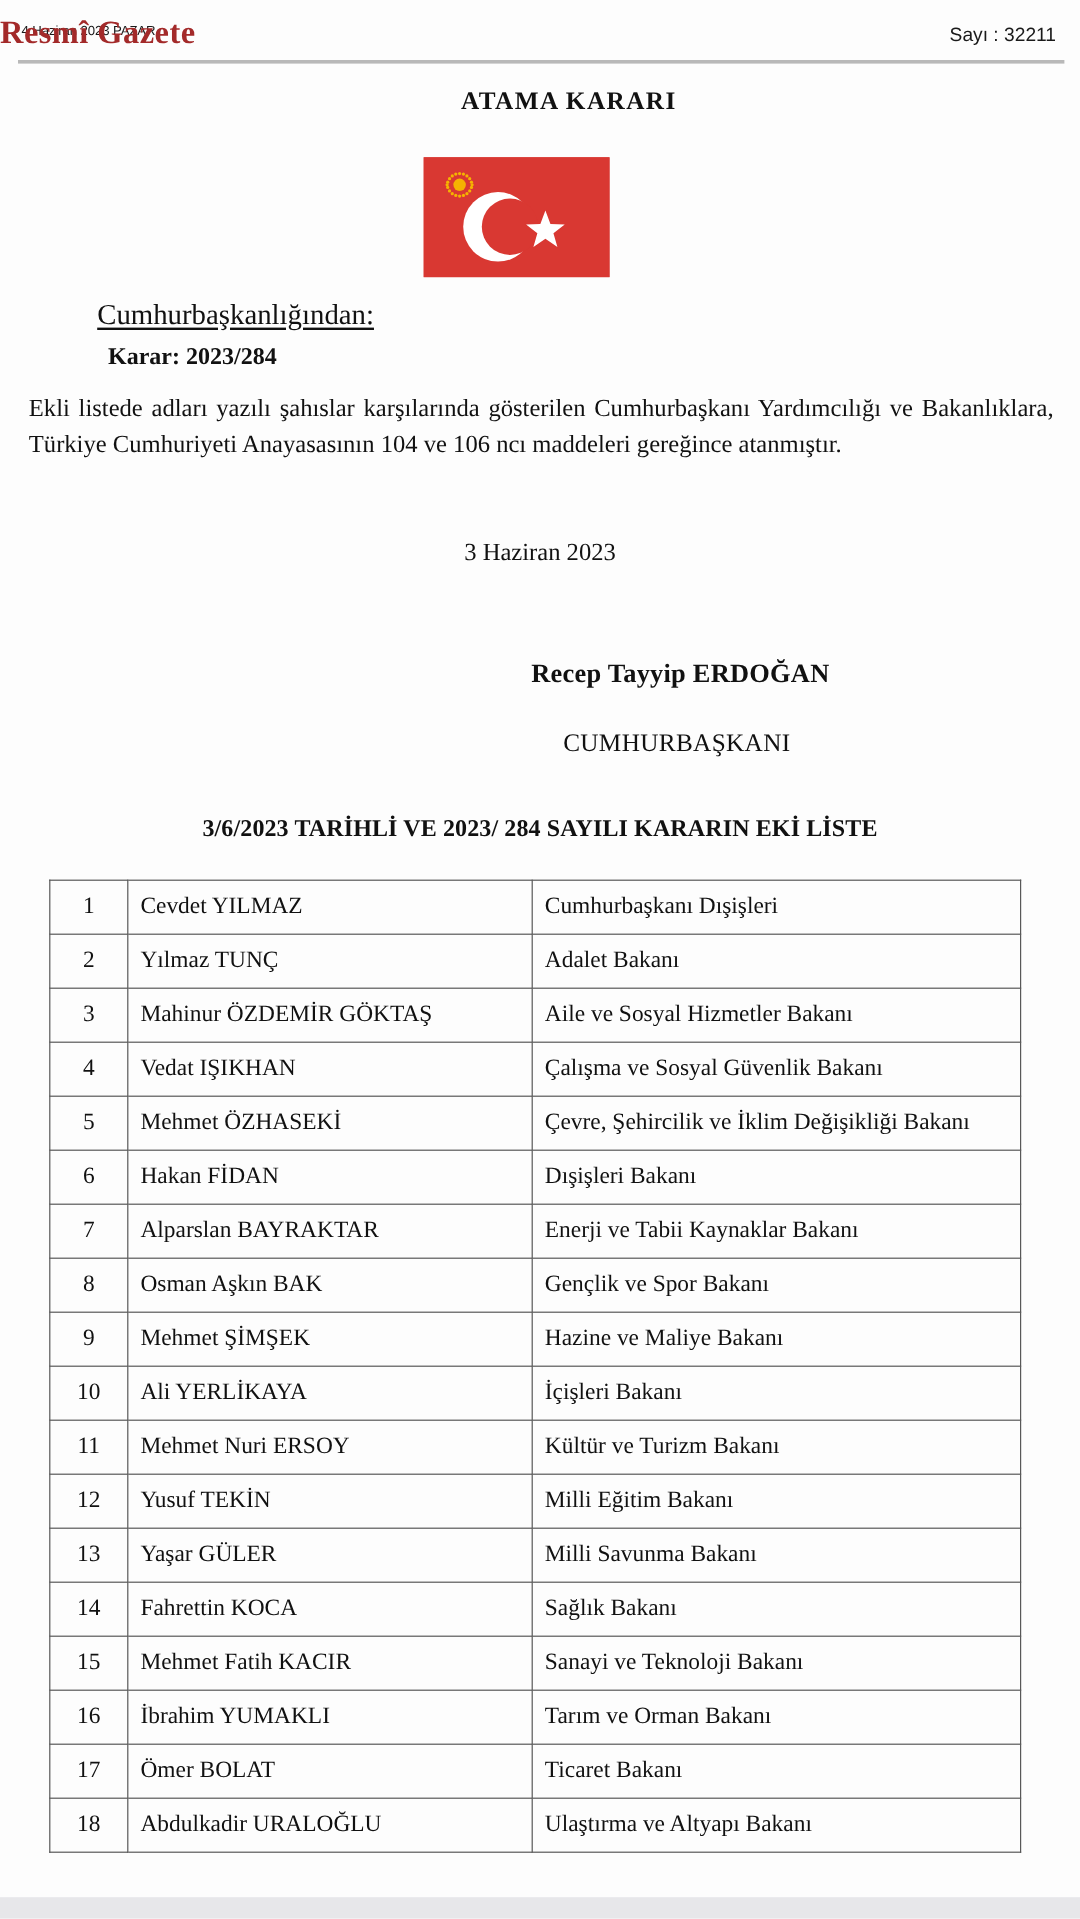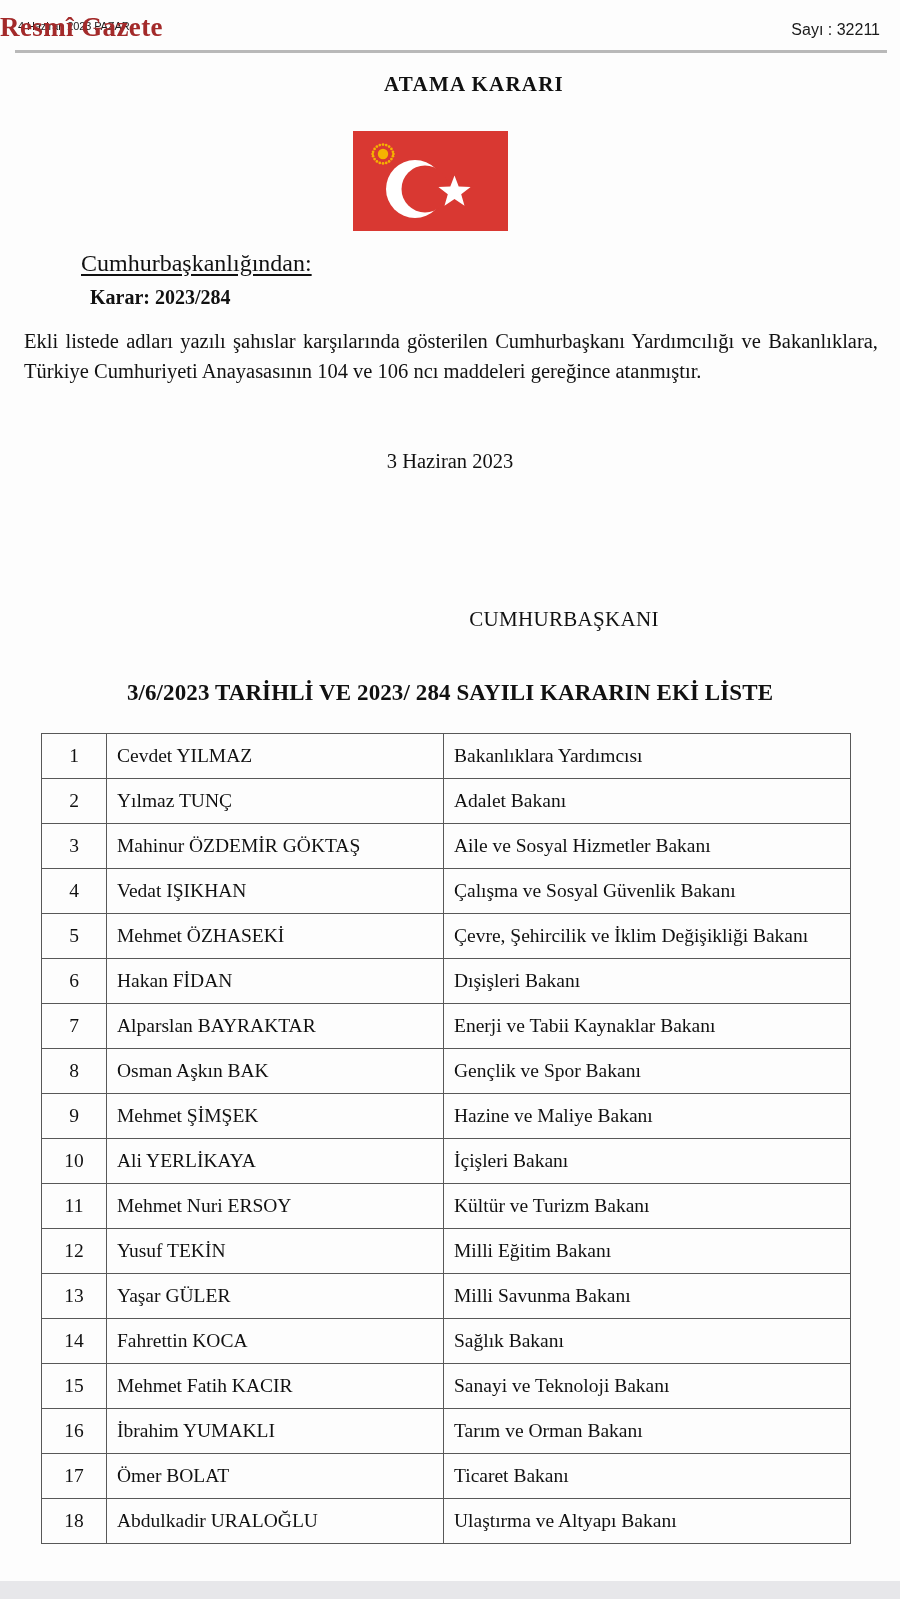--- a/index.html
+++ b/index.html
@@ -148,21 +148,21 @@
     color: #111;
     letter-spacing: 0.3px;
   }
 
   
   .list-heading {
     position: absolute;
     left: 0; top: 680px;
     width: 900px;
     text-align: center;
-    font-size: 23px;
+    font-size: 20px;
     font-weight: bold;
     color: #111;
     letter-spacing: 0.1px;
   }
 
   
   .appointments {
     position: absolute;
     left: 41px; top: 733px;
     width: 786px;
@@ -245,30 +245,31 @@
         </g>
       </g>
     </svg>
   </div>
 
   <div class="from-line">Cumhurbaşkanlığından:</div>
   <div class="karar-line">Karar: 2023/284</div>
   <div class="body-para">Ekli listede adları yazılı şahıslar karşılarında gösterilen Cumhurbaşkanı Yardımcılığı ve Bakanlıklara, Türkiye Cumhuriyeti Anayasasının 104 ve 106 ncı maddeleri gereğince atanmıştır.</div>
 
   <div class="sign-date">3 Haziran 2023</div>
+  <div class="sign-name">Recep Tayyip ERDOĞAN</div>
   <div class="sign-role">CUMHURBAŞKANI</div>
 
   <div class="list-heading">3/6/2023 TARİHLİ VE 2023/ 284 SAYILI KARARIN EKİ LİSTE</div>
 
   <table class="appointments">
     <tbody>
         <tr>
           <td class="col-no">1</td>
           <td class="col-name">Cevdet YILMAZ</td>
-          <td class="col-post">Bakanlıklara Yardımcısı</td>
+          <td class="col-post">Cumhurbaşkanı Dışişleri</td>
         </tr>
         <tr>
           <td class="col-no">2</td>
           <td class="col-name">Yılmaz TUNÇ</td>
           <td class="col-post">Adalet Bakanı</td>
         </tr>
         <tr>
           <td class="col-no">3</td>
           <td class="col-name">Mahinur ÖZDEMİR GÖKTAŞ</td>
           <td class="col-post">Aile ve Sosyal Hizmetler Bakanı</td>

